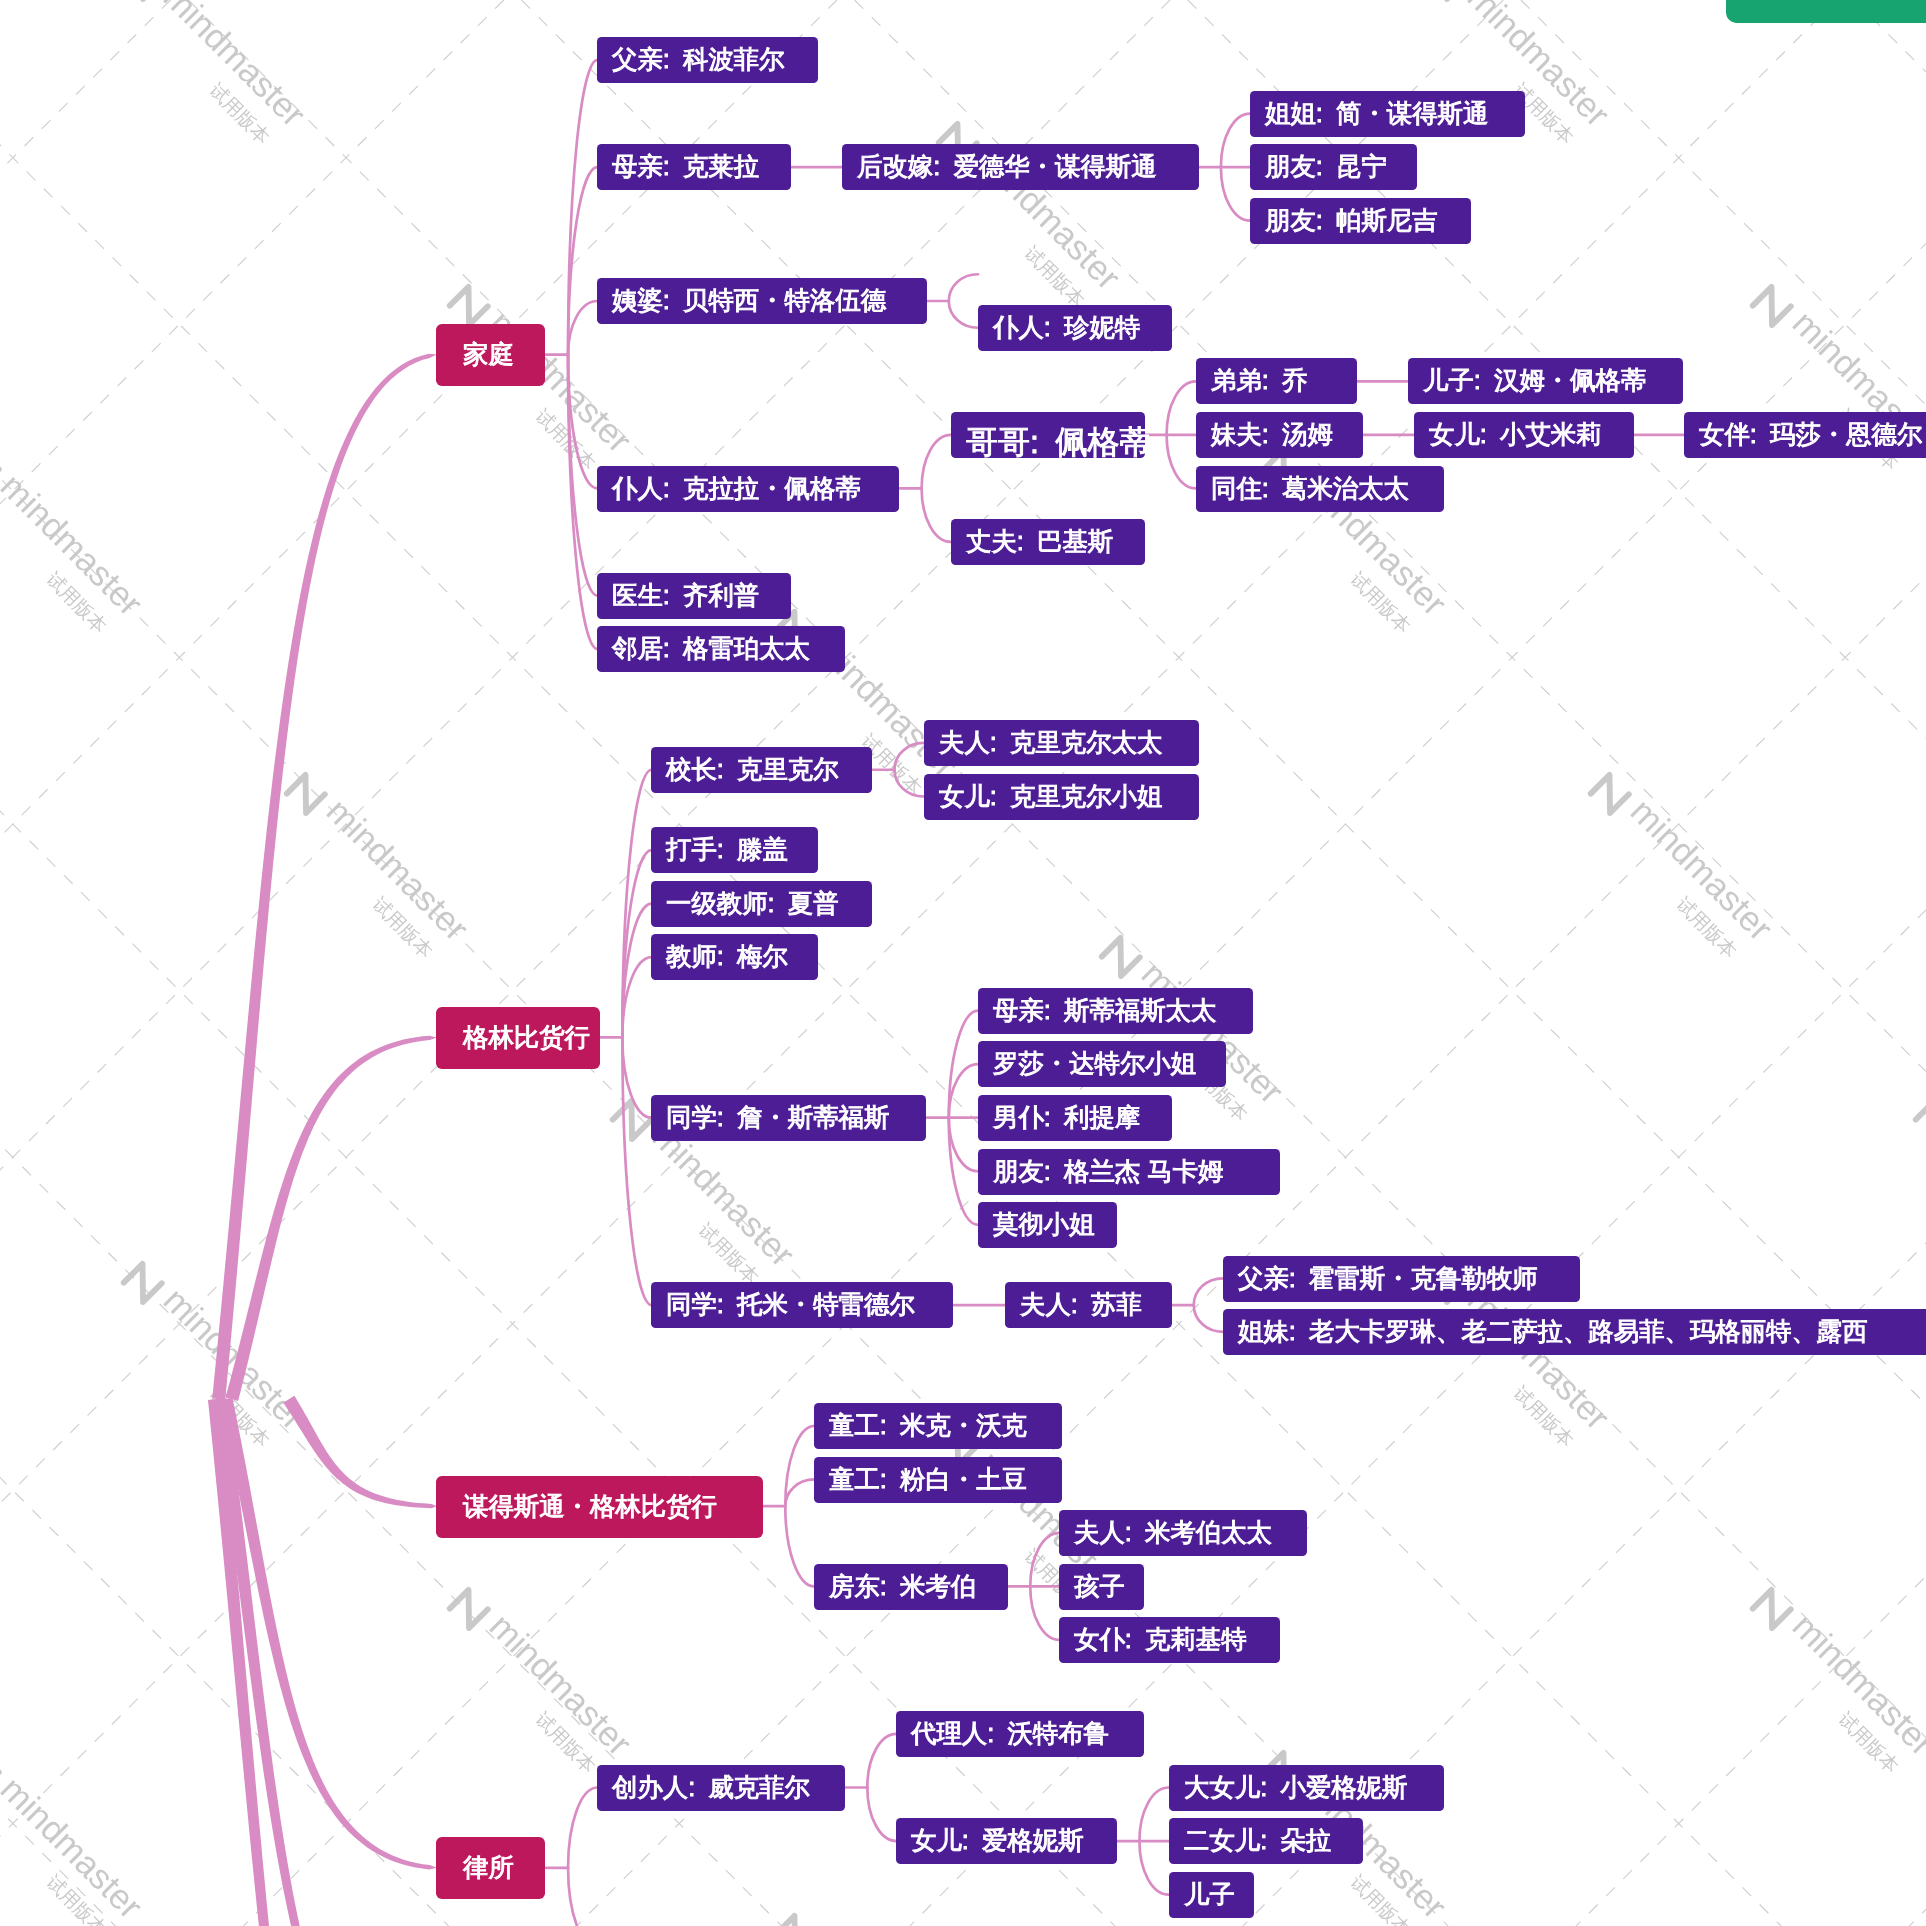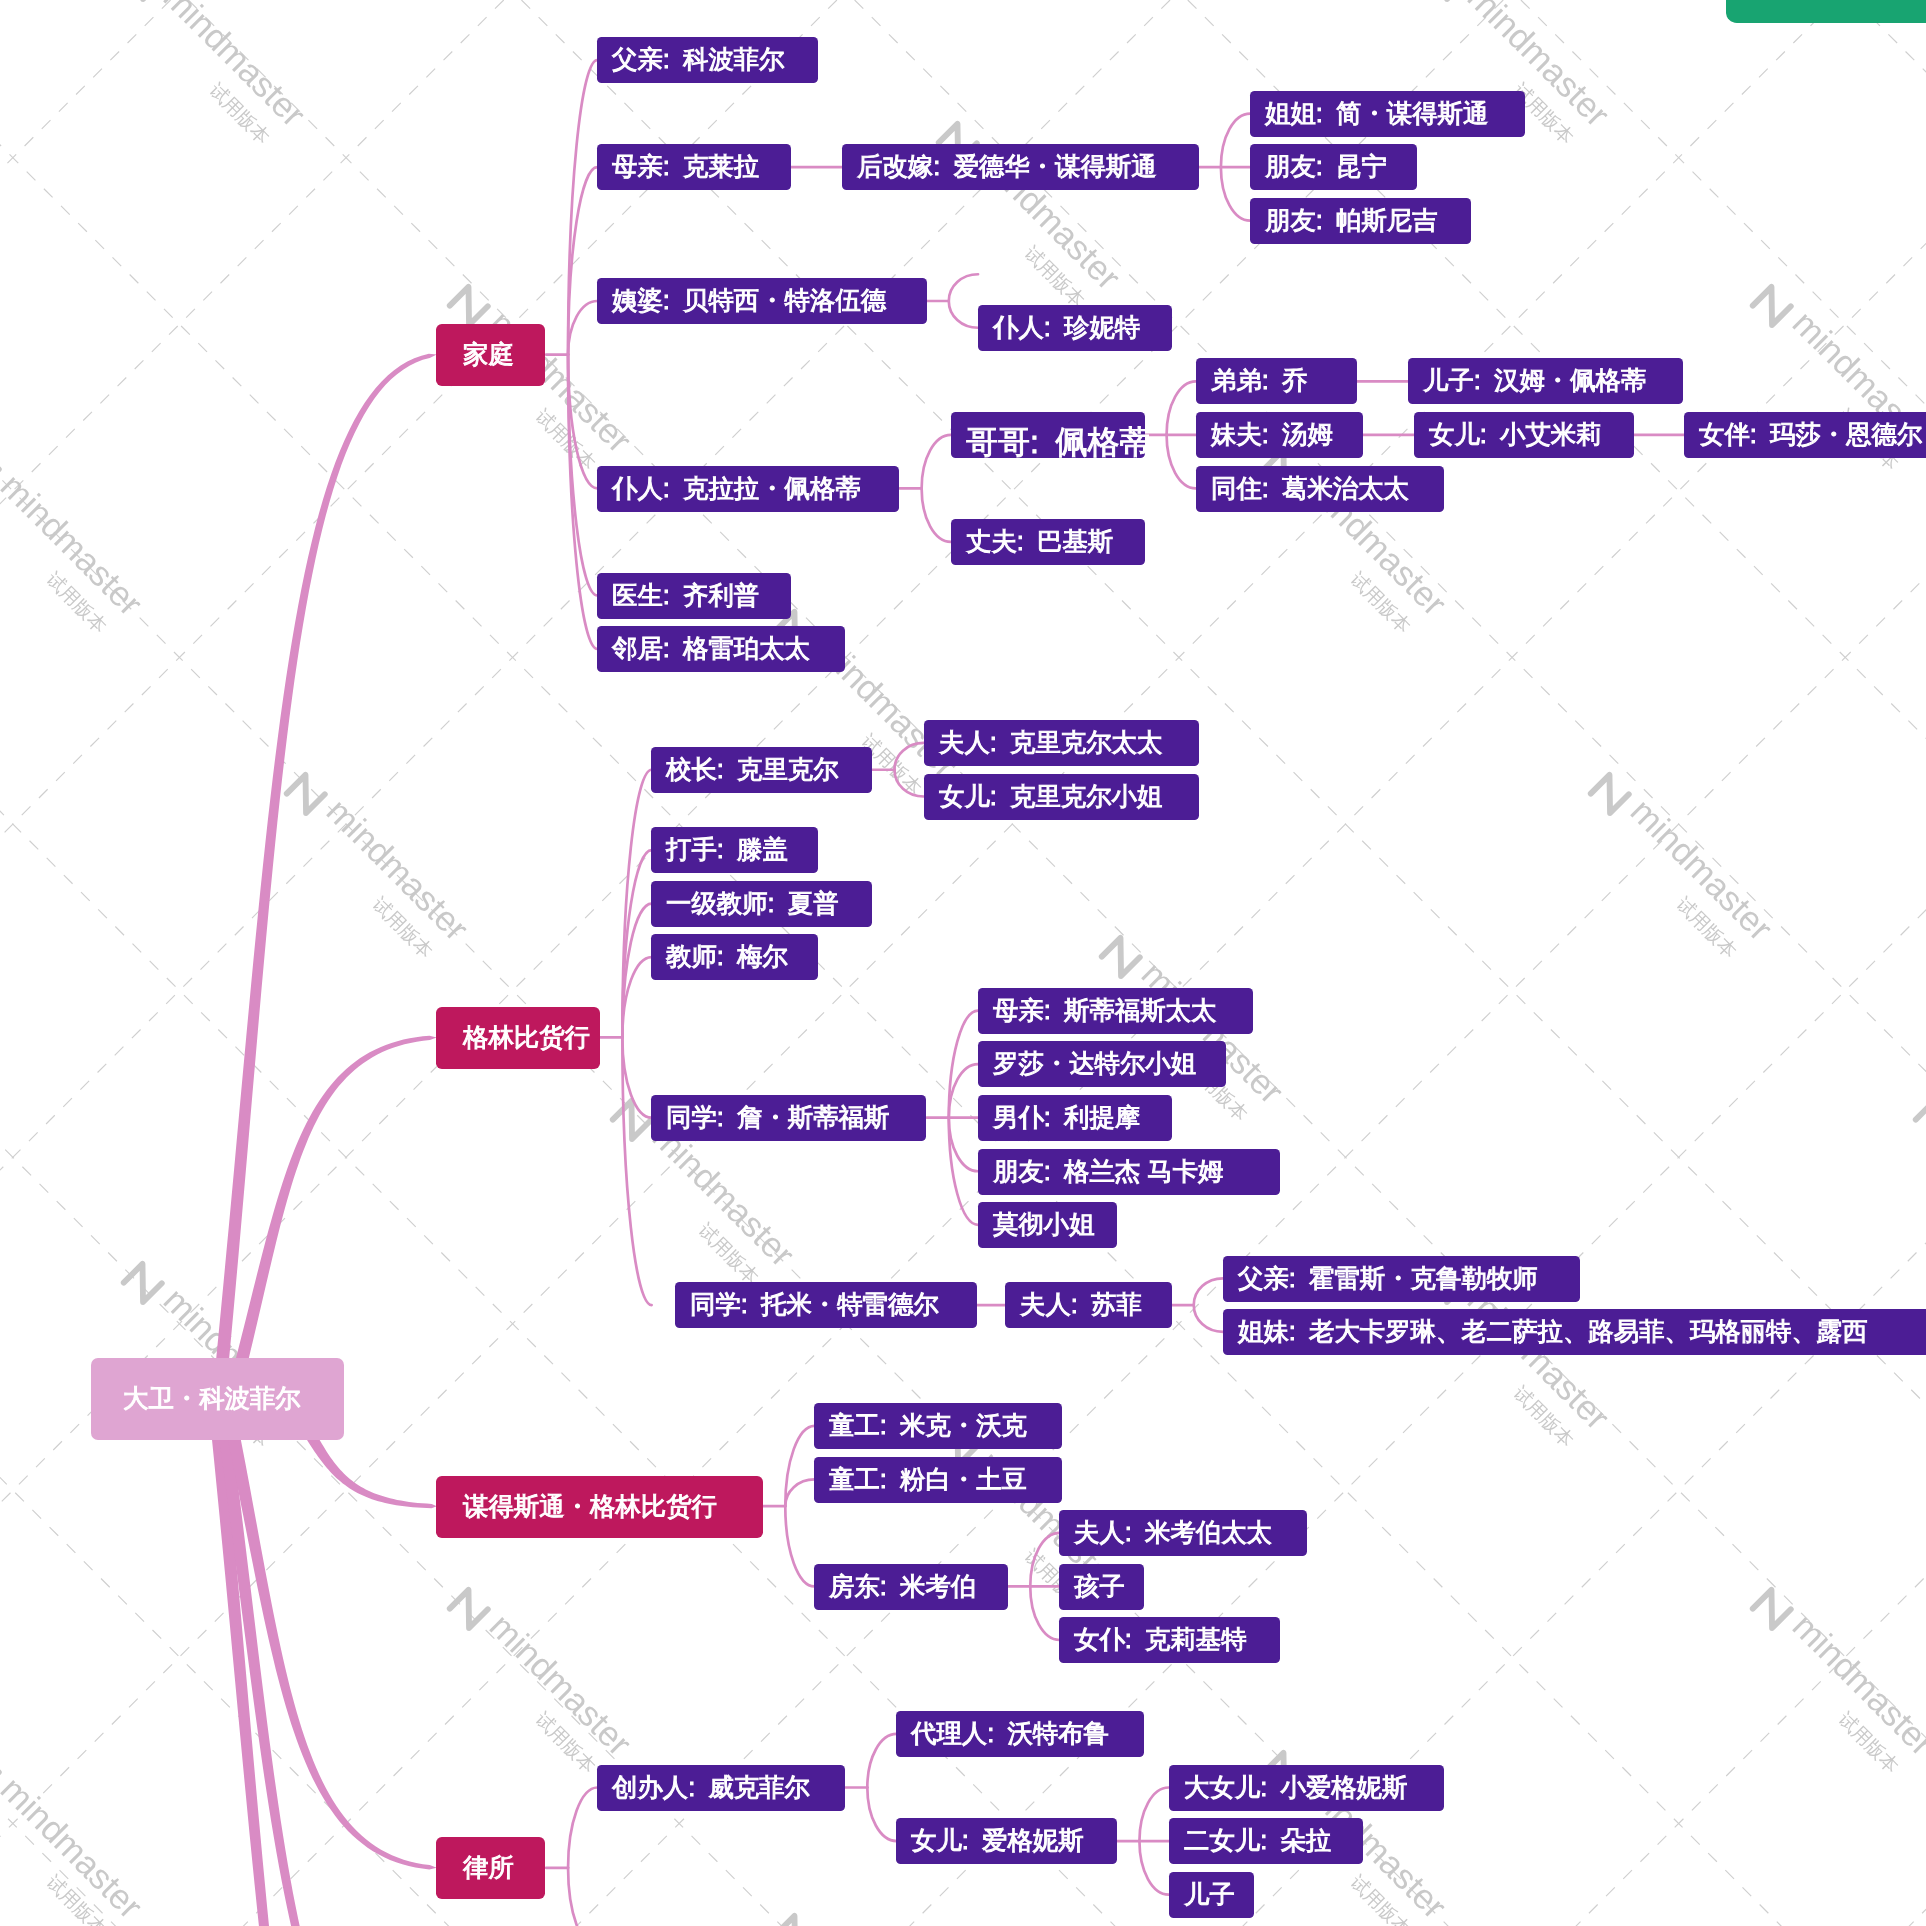--- a/index.html
+++ b/index.html
@@ -301,23 +301,20 @@
       <path d="M1544.5,6345.25 C1544.5,6247.95 1577.94,6171.5 1620.5,6171.5" fill="none" stroke="#d98bc4" stroke-width="7" stroke-linecap="round"></path>
       <path d="M1544.5,6345.25 C1544.5,6442.55 1577.94,6519 1620.5,6519" fill="none" stroke="#d98bc4" stroke-width="7" stroke-linecap="round"></path>
       <path d="M2194,6171.5 L2327,6171.5" fill="none" stroke="#d98bc4" stroke-width="7" stroke-linecap="round"></path>
       <path d="M2759.5,6171.5 L2816.5,6171.5" fill="none" stroke="#d98bc4" stroke-width="7" stroke-linecap="round"></path>
       <path d="M2816.5,6171.5 C2816.5,6054.74 2849.94,5963 2892.5,5963" fill="none" stroke="#d98bc4" stroke-width="7" stroke-linecap="round"></path>
       <path d="M2816.5,6171.5 C2816.5,6132.58 2849.94,6102 2892.5,6102" fill="none" stroke="#d98bc4" stroke-width="7" stroke-linecap="round"></path>
       <path d="M2816.5,6171.5 C2816.5,6210.42 2849.94,6241 2892.5,6241" fill="none" stroke="#d98bc4" stroke-width="7" stroke-linecap="round"></path>
       <path d="M2816.5,6171.5 C2816.5,6288.26 2849.94,6380 2892.5,6380" fill="none" stroke="#d98bc4" stroke-width="7" stroke-linecap="round"></path>
     </svg>
   <div id="nodes">
-      <div class="node lv1" style="left: 91px; top: 1358px; width: 253px; height: 82px; padding-left: 32px; font-size: 25.4px;">
-        <span>大卫・科波菲尔</span>
-      </div>
       <div class="node lv2" style="left: 436px; top: 324px; width: 109px; height: 62px; padding-left: 27px; font-size: 25.4px;">
         <span>家庭</span>
       </div>
       <div class="node lvx" style="left: 597px; top: 37px; width: 221px; height: 46px; padding-left: 15px; font-size: 25.4px;">
         <span>父亲<i class="cl">:</i>科波菲尔</span>
       </div>
       <div class="node lvx" style="left: 597px; top: 144px; width: 194px; height: 46px; padding-left: 15px; font-size: 25.4px;">
         <span>母亲<i class="cl">:</i>克莱拉</span>
       </div>
       <div class="node lvx" style="left: 842px; top: 144px; width: 357px; height: 46px; padding-left: 15px; font-size: 25.4px;">
@@ -403,21 +400,21 @@
       </div>
       <div class="node lvx" style="left: 978px; top: 1095px; width: 194px; height: 46px; padding-left: 15px; font-size: 25.4px;">
         <span>男仆<i class="cl">:</i>利提摩</span>
       </div>
       <div class="node lvx" style="left: 978px; top: 1149px; width: 302px; height: 46px; padding-left: 15px; font-size: 25.4px;">
         <span>朋友<i class="cl">:</i>格兰杰 马卡姆</span>
       </div>
       <div class="node lvx" style="left: 978px; top: 1202px; width: 139px; height: 46px; padding-left: 15px; font-size: 25.4px;">
         <span>莫彻小姐</span>
       </div>
-      <div class="node lvx" style="left: 651px; top: 1282px; width: 302px; height: 46px; padding-left: 15px; font-size: 25.4px; margin-left: 24px;">
+      <div class="node lvx" style="left: 651px; top: 1282px; width: 302px; height: 46px; padding-left: 15px; font-size: 25.4px;">
         <span>同学<i class="cl">:</i>托米・特雷德尔</span>
       </div>
       <div class="node lvx" style="left: 1005px; top: 1282px; width: 167px; height: 46px; padding-left: 15px; font-size: 25.4px;">
         <span>夫人<i class="cl">:</i>苏菲</span>
       </div>
       <div class="node lvx" style="left: 1223px; top: 1256px; width: 357px; height: 46px; padding-left: 15px; font-size: 25.4px;">
         <span>父亲<i class="cl">:</i>霍雷斯・克鲁勒牧师</span>
       </div>
       <div class="node lvx" style="left: 1223px; top: 1309px; width: 710px; height: 46px; padding-left: 15px; font-size: 25.4px;">
         <span>姐妹<i class="cl">:</i>老大卡罗琳、老二萨拉、路易菲、玛格丽特、露西</span>

